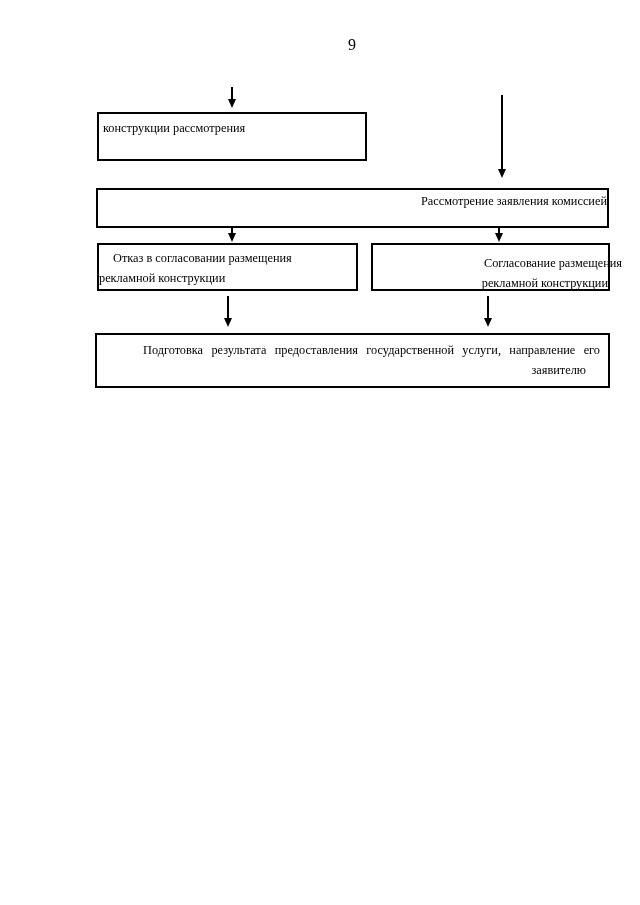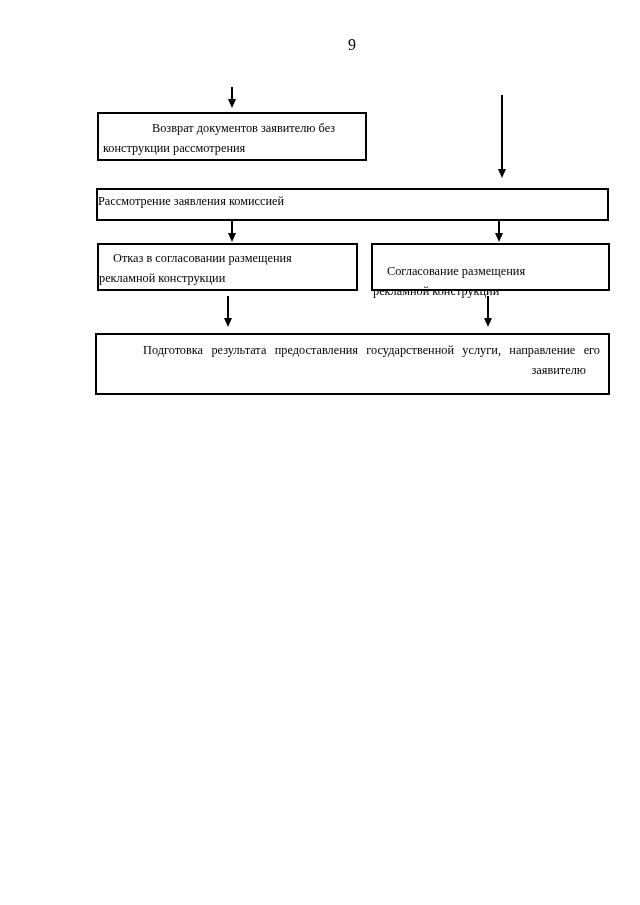--- a/index.html
+++ b/index.html
@@ -35,29 +35,29 @@
     box-sizing: border-box;
     font-size: 12.3px;
     line-height: 20px;
     background: var(--bg);
   }
   .flow-box .line { white-space: nowrap; }
 
   #box-return   { left: 97px;  top: 112px; width: 270px; height: 49px; padding: 4px 4px 0; text-align: left; }
   #box-return .l1 { margin-left: 49px; }
 
-  #box-review   { left: 96px;  top: 188px; width: 513px; height: 33px; padding-top: 2px; line-height: 19px; text-align: left; }
+  #box-review   { left: 96px;  top: 188px; width: 513px; height: 40px; padding-top: 2px; line-height: 19px; text-align: right; }
 
   #box-refusal  { left: 97px;  top: 243px; width: 261px; height: 48px; padding-top: 3px; text-align: left; }
   #box-refusal .l1 { position: relative; left: 14px; }
 
-  #box-approval { left: 371px; top: 243px; width: 239px; height: 48px; padding-top: 16px; text-align: left; }
+  #box-approval { left: 371px; top: 243px; width: 239px; height: 48px; padding-top: 8px; text-align: right; }
   #box-approval .l1 { position: relative; left: 14px; }
 
-  #box-result   { left: 95px;  top: 333px; width: 515px; height: 62px; padding: 5px 8px 0; }
+  #box-result   { left: 95px;  top: 333px; width: 515px; height: 55px; padding: 5px 8px 0; }
   #box-result .l1 { margin-left: 38px; text-align: justify; text-align-last: justify; white-space: normal; }
   #box-result .l2 { text-align: right; position: relative; left: -14px; }
 
   
   .flow-arrow {
     position: absolute;
     width: 2px;
     background: var(--ink);
   }
   .flow-arrow::after {
@@ -86,21 +86,20 @@
   <div class="page-number">9</div>
 
   <div class="flow-arrow" id="arrow-into-return"></div>
   <div class="flow-arrow" id="arrow-into-review"></div>
   <div class="flow-arrow" id="arrow-to-refusal"></div>
   <div class="flow-arrow" id="arrow-to-approval"></div>
   <div class="flow-arrow" id="arrow-refusal-result"></div>
   <div class="flow-arrow" id="arrow-approval-result"></div>
 
   <div class="flow-box" id="box-return">
-    <div class="line l1">Возврат документов заявителю без</div>
     <div class="line l2">конструкции рассмотрения</div>
   </div>
 
   <div class="flow-box" id="box-review">
     <div class="line l1">Рассмотрение заявления комиссией</div>
   </div>
 
   <div class="flow-box" id="box-refusal">
     <div class="line l1">Отказ в согласовании размещения</div>
     <div class="line l2">рекламной конструкции</div>

